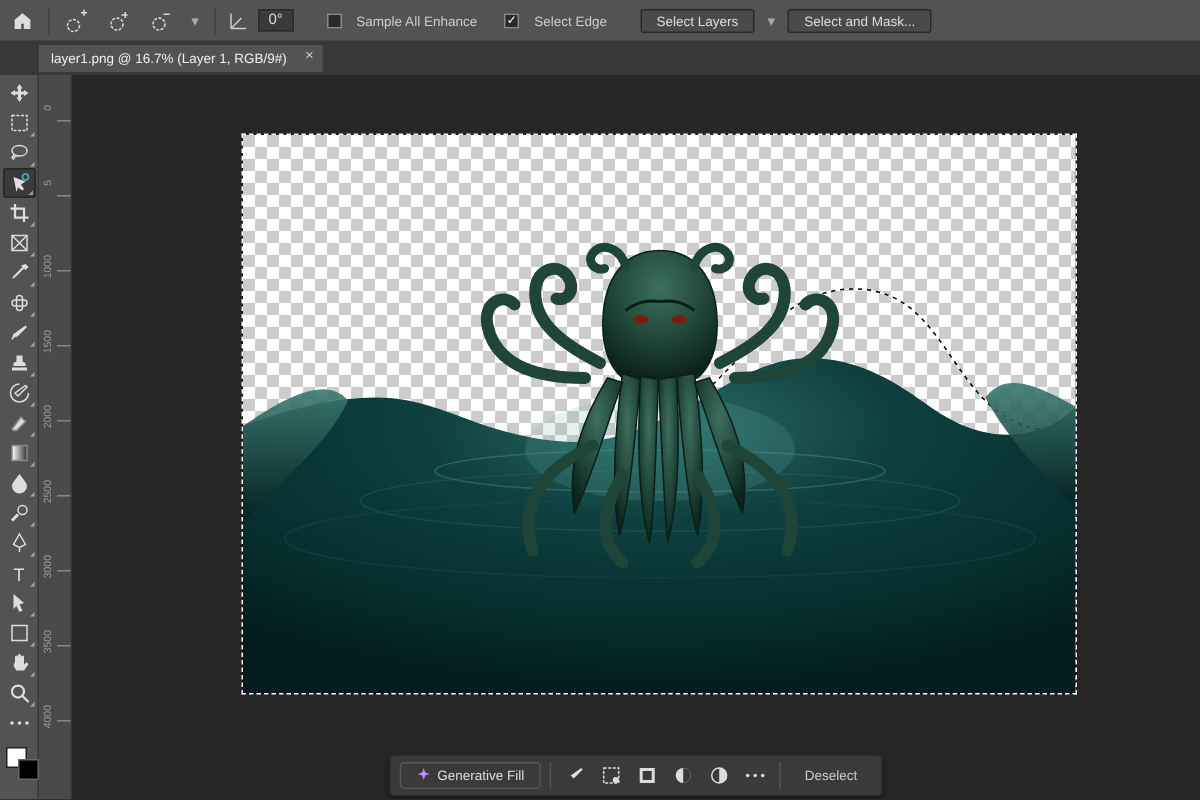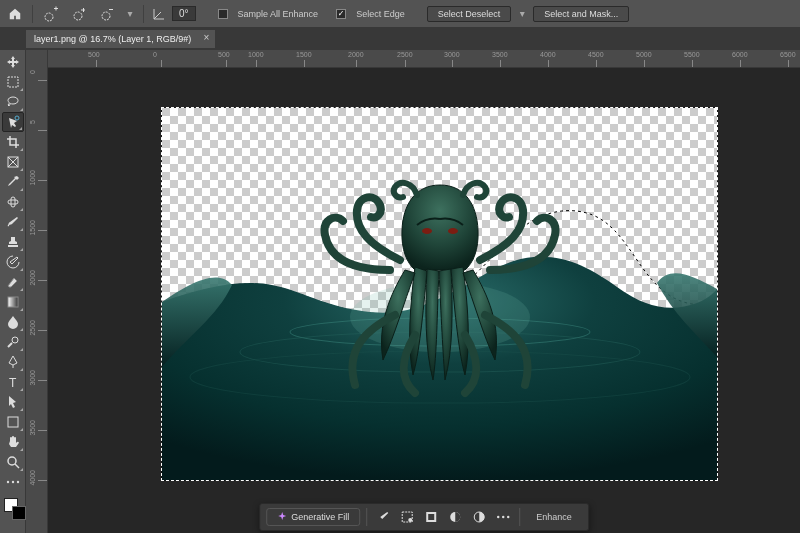--- a/index.html
+++ b/index.html
@@ -20,21 +20,21 @@
 .doc-tab .x{position:absolute;right:6px;top:2px;color:#ccc;cursor:pointer;font-size:10px}
 .main{display:flex;height:483px}
 .tools-col{width:26px;background:#535353;border-right:1px solid #383838;display:flex;flex-direction:column;align-items:center;padding-top:2px;gap:0}
 .tb{width:22px;height:20px;display:flex;align-items:center;justify-content:center;cursor:pointer;border-radius:2px;position:relative}
 .tb.active{background:#3a3a3a;border:1px solid #242424}
 .tb::after{content:"";position:absolute;right:1px;bottom:1px;width:0;height:0;border-right:3px solid #ccc;border-top:3px solid transparent;opacity:.7}
 .tb.no-fly::after{display:none}
 .ruler-col{width:22px;background:#4a4a4a;border-right:1px solid #383838;position:relative;overflow:hidden}
 .ruler-col .tick{position:absolute;left:12px;width:10px;height:1px;background:#888}
 .ruler-col .num{position:absolute;left:3px;font-size:7px;color:#999;writing-mode:vertical-rl;transform:rotate(180deg)}
-.canvas-wrap{flex:1;display:flex;flex-direction:column}
+.canvas-wrap{flex:1;display:flex;flex-direction:row}
 .ruler-top{height:18px;background:#4a4a4a;border-bottom:1px solid #383838;position:relative;overflow:hidden}
 .ruler-top .mtick{position:absolute;top:10px;height:8px;width:1px;background:#888}
 .ruler-top .num{position:absolute;top:1px;font-size:7px;color:#999}
 .viewport{flex:1;background:#262626;position:relative;overflow:hidden}
 .canvas{position:absolute;left:114px;top:40px;width:555px;height:372px;background:repeating-conic-gradient(#fff 0 25%,#ccc 0 50%) 0 0/16px 16px;box-shadow:0 0 0 1px #1a1a1a}
 .water{position:absolute;left:0;right:0;bottom:0;height:60%}
 .water svg{width:100%;height:100%;display:block}
 .creature{position:absolute;left:50%;top:18%;transform:translateX(-50%);width:290px;height:220px}
 .creature svg{width:100%;height:100%;display:block}
 .ants{position:absolute;border:1px dashed #fff;pointer-events:none}
@@ -86,21 +86,21 @@
       </svg>
   </div>
   <div class="angle-val">0°</div>
   <div style="width:10px"></div>
   <span class="cb"></span>
   <span class="opt-lbl">Sample All Enhance</span>
   <div style="width:6px"></div>
   <span class="cb checked"></span>
   <span class="opt-lbl">Select Edge</span>
   <div style="width:10px"></div>
-  <div class="btn">Select Deselect</div>
+  <div class="btn">Select Layers</div>
   <div class="chev">▾</div>
   <div class="btn">Select and Mask...</div>
 </div>
 
 <div class="doc-tabs">
   <div class="doc-tab">
     <span>layer1.png @ 16.7% (Layer 1, RGB/9#)</span>
     <span class="x">×</span>
   </div>
 </div>
@@ -415,17 +415,17 @@
             </svg>
           </div>
         <div class="ctx-ic">
             <svg width="14" height="4">
               <circle cx="2" cy="2" r="1.2" fill="#ddd"></circle>
               <circle cx="7" cy="2" r="1.2" fill="#ddd"></circle>
               <circle cx="12" cy="2" r="1.2" fill="#ddd"></circle>
             </svg>
           </div>
         <div class="ctx-sep"></div>
-        <div class="ctx-desel">Enhance</div>
+        <div class="ctx-desel">Deselect</div>
       </div>
     </div>
   </div>
 </div>
 
 </body></html>

